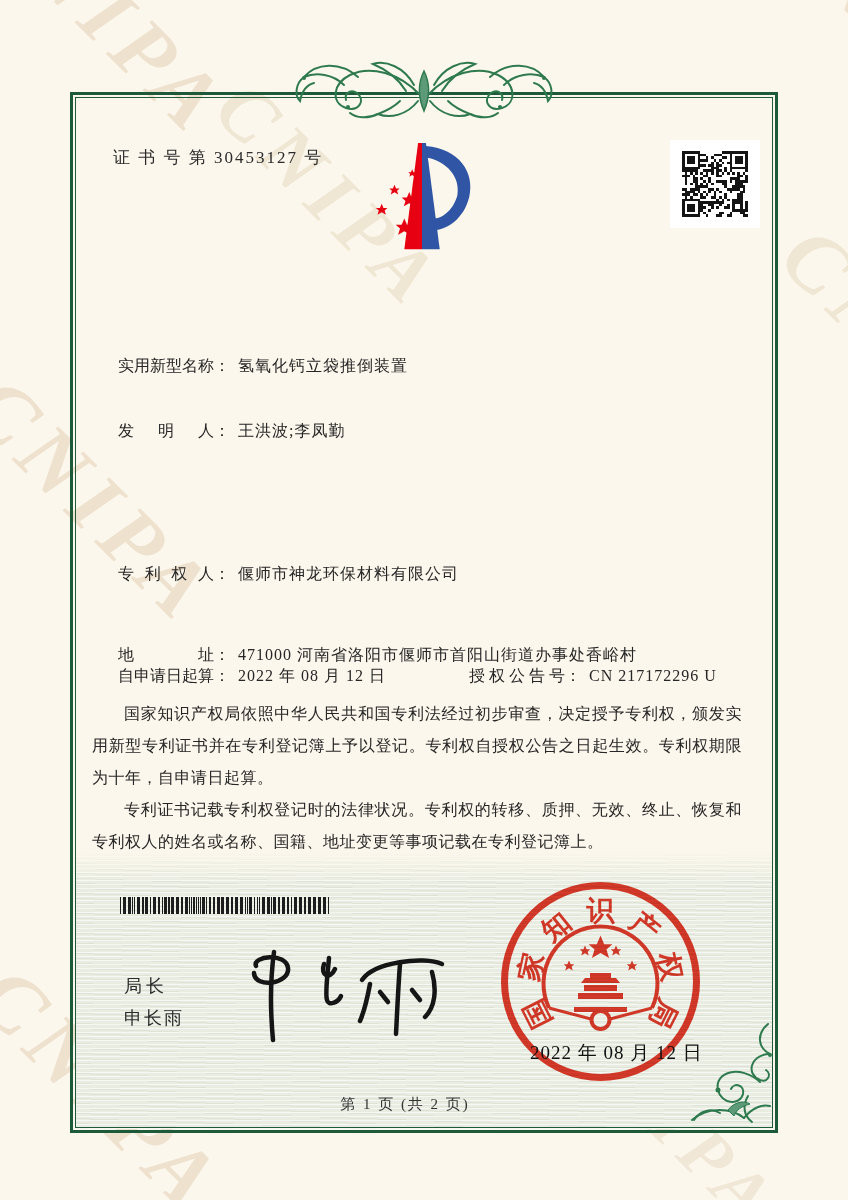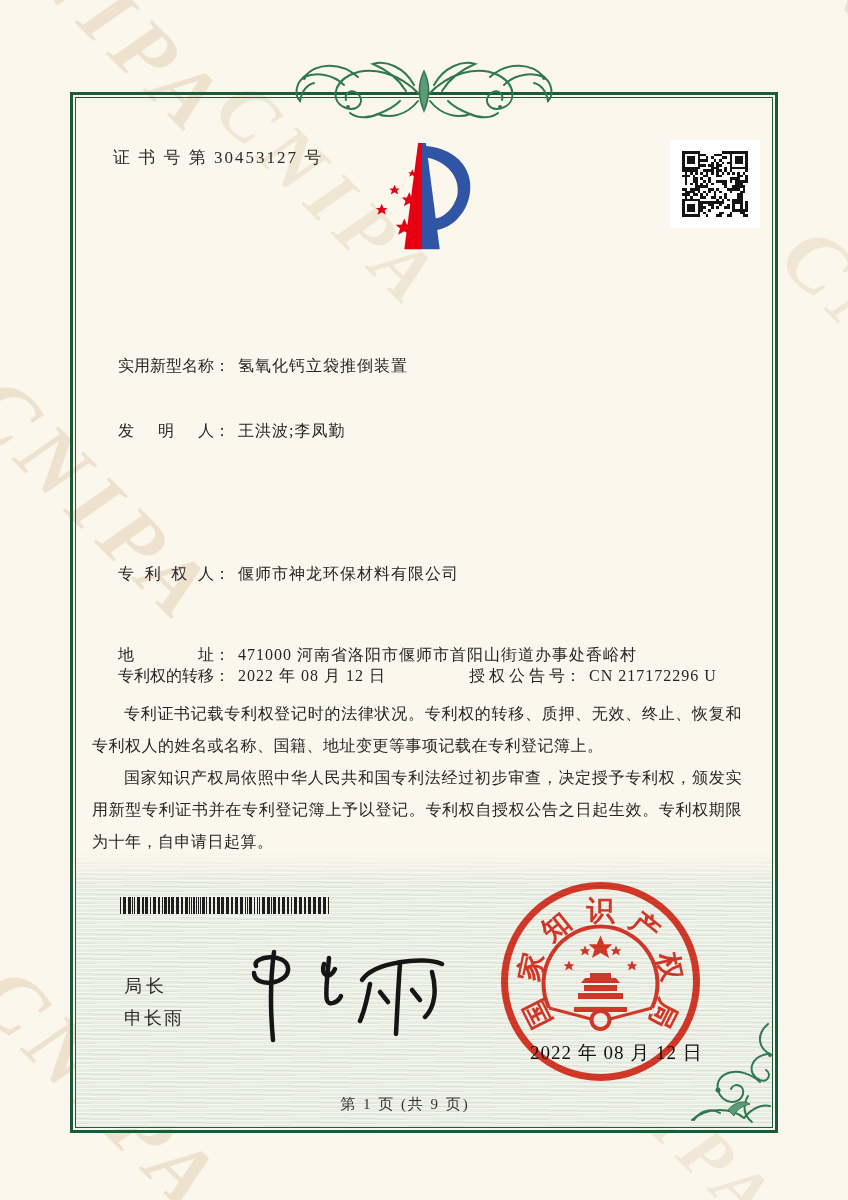--- a/index.html
+++ b/index.html
@@ -799,29 +799,29 @@
     <span class="flabel">发明人</span><span class="fcolon">：</span><span class="fvalue">王洪波;李凤勤</span>
   </div>
   <div class="frow" style="top:564px">
     <span class="flabel">专利权人</span><span class="fcolon">：</span><span class="fvalue">偃师市神龙环保材料有限公司</span>
   </div>
   <div class="frow" style="top:645px">
     <span class="flabel">地址</span><span class="fcolon">：</span><span class="fvalue">471000 河南省洛阳市偃师市首阳山街道办事处香峪村</span>
   </div>
 
   <div class="frow" style="top:666px;width:640px">
-    <span class="flabel">专利权的转移</span><span class="fcolon">：</span><span class="fvalue">2022 年 08 月 12 日</span>
+    <span class="flabel">自申请日起算</span><span class="fcolon">：</span><span class="fvalue">2022 年 08 月 12 日</span>
     <span class="grant-no">
       <span class="flabel">授权公告号</span><span class="fcolon">：</span><span class="fvalue">CN 217172296 U</span>
     </span>
   </div>
 
   <div class="paras">
+    <p>国家知识产权局依照中华人民共和国专利法经过初步审查，决定授予专利权，颁发实用新型专利证书并在专利登记簿上予以登记。专利权自授权公告之日起生效。专利权期限为十年，自申请日起算。</p>
     <p>专利证书记载专利权登记时的法律状况。专利权的转移、质押、无效、终止、恢复和专利权人的姓名或名称、国籍、地址变更等事项记载在专利登记簿上。</p>
-    <p>国家知识产权局依照中华人民共和国专利法经过初步审查，决定授予专利权，颁发实用新型专利证书并在专利登记簿上予以登记。专利权自授权公告之日起生效。专利权期限为十年，自申请日起算。</p>
   </div>
 
   <div class="barcode" id="barcode">
       <div style="width: 1px; margin-right: 2px;"></div>
       <div style="width: 3px; margin-right: 2px;"></div>
       <div style="width: 3px; margin-right: 1px;"></div>
       <div style="width: 1px; margin-right: 1px;"></div>
       <div style="width: 1px; margin-right: 2px;"></div>
       <div style="width: 3px; margin-right: 2px;"></div>
       <div style="width: 2px; margin-right: 1px;"></div>
@@ -918,16 +918,16 @@
         <text x="103.5" y="42" text-anchor="middle" class="sealchar" transform="rotate(-78,103.5,103.5)">家</text>
         <text x="103.5" y="42" text-anchor="middle" class="sealchar" transform="rotate(-39,103.5,103.5)">知</text>
         <text x="103.5" y="42" text-anchor="middle" class="sealchar" transform="rotate(0,103.5,103.5)">识</text>
         <text x="103.5" y="42" text-anchor="middle" class="sealchar" transform="rotate(39,103.5,103.5)">产</text>
         <text x="103.5" y="42" text-anchor="middle" class="sealchar" transform="rotate(78,103.5,103.5)">权</text>
         <text x="103.5" y="42" text-anchor="middle" class="sealchar" transform="rotate(117,103.5,103.5)">局</text>
       </g>
   </svg>
   <div class="sealdate">2022 年 08 月 12 日</div>
 
-  <div class="pageinfo">第 1 页 (共 9 页)</div>
+  <div class="pageinfo">第 1 页 (共 2 页)</div>
 
 
 </div>
 
 </body></html>

